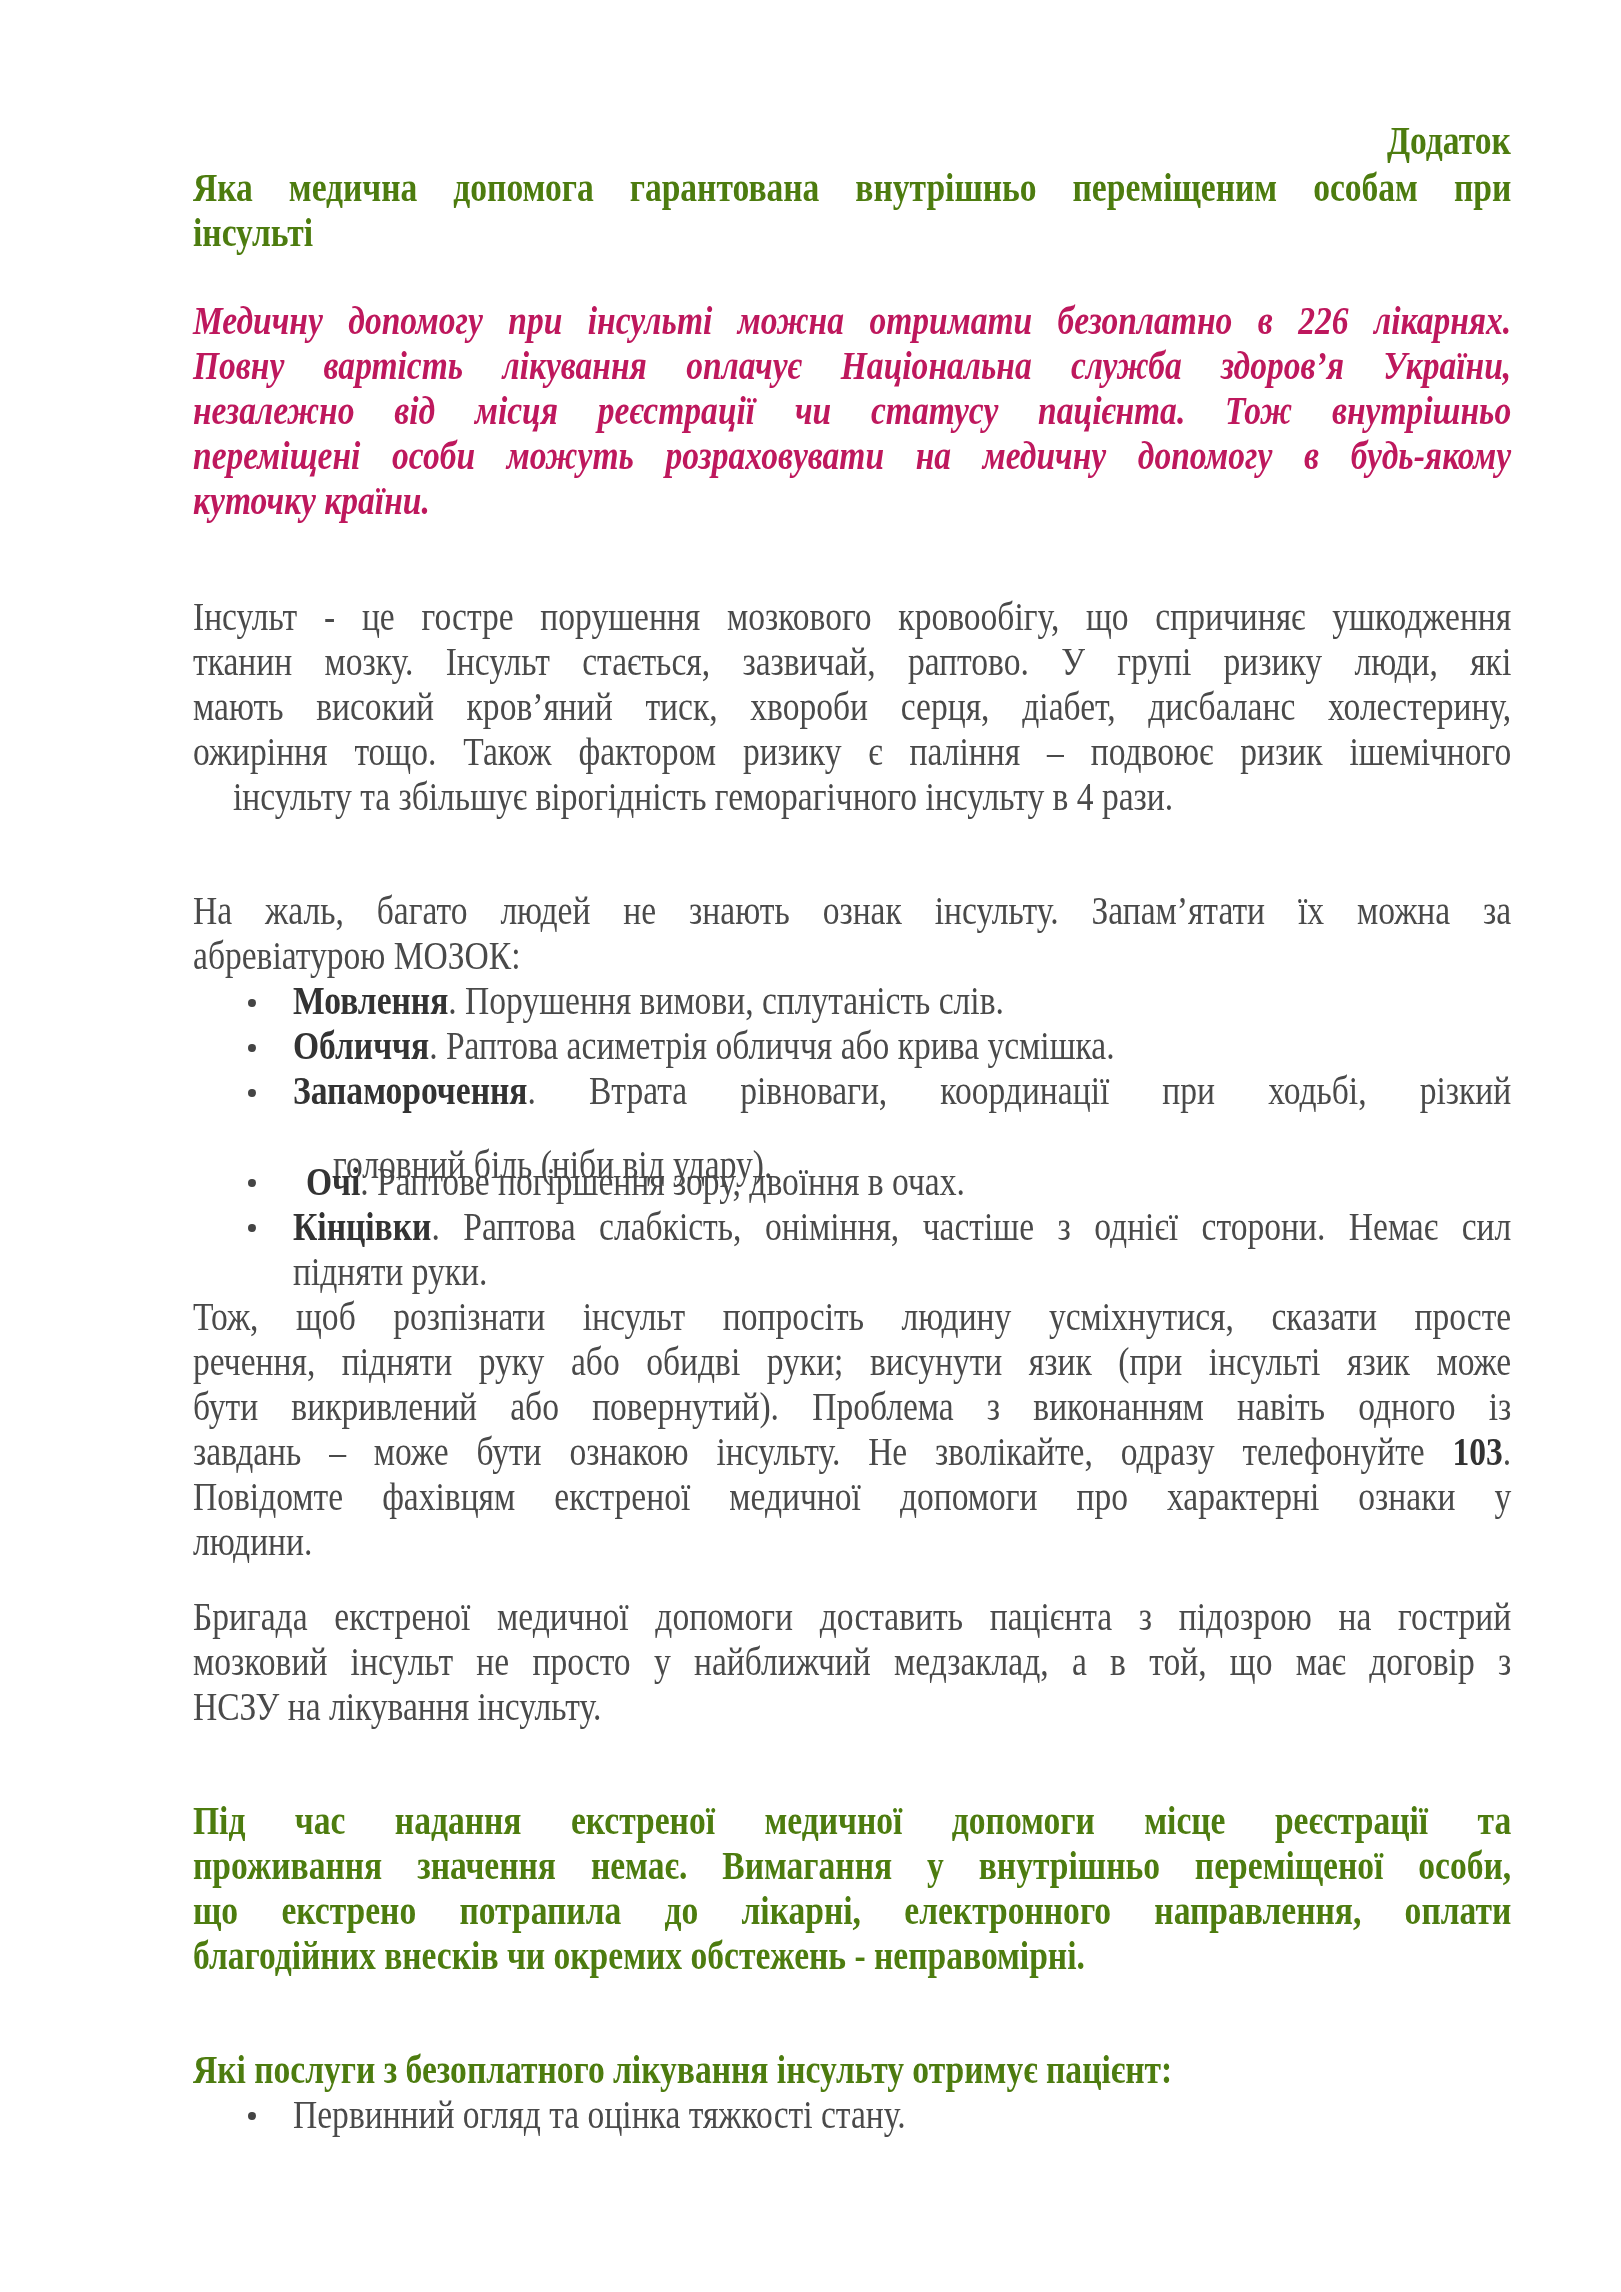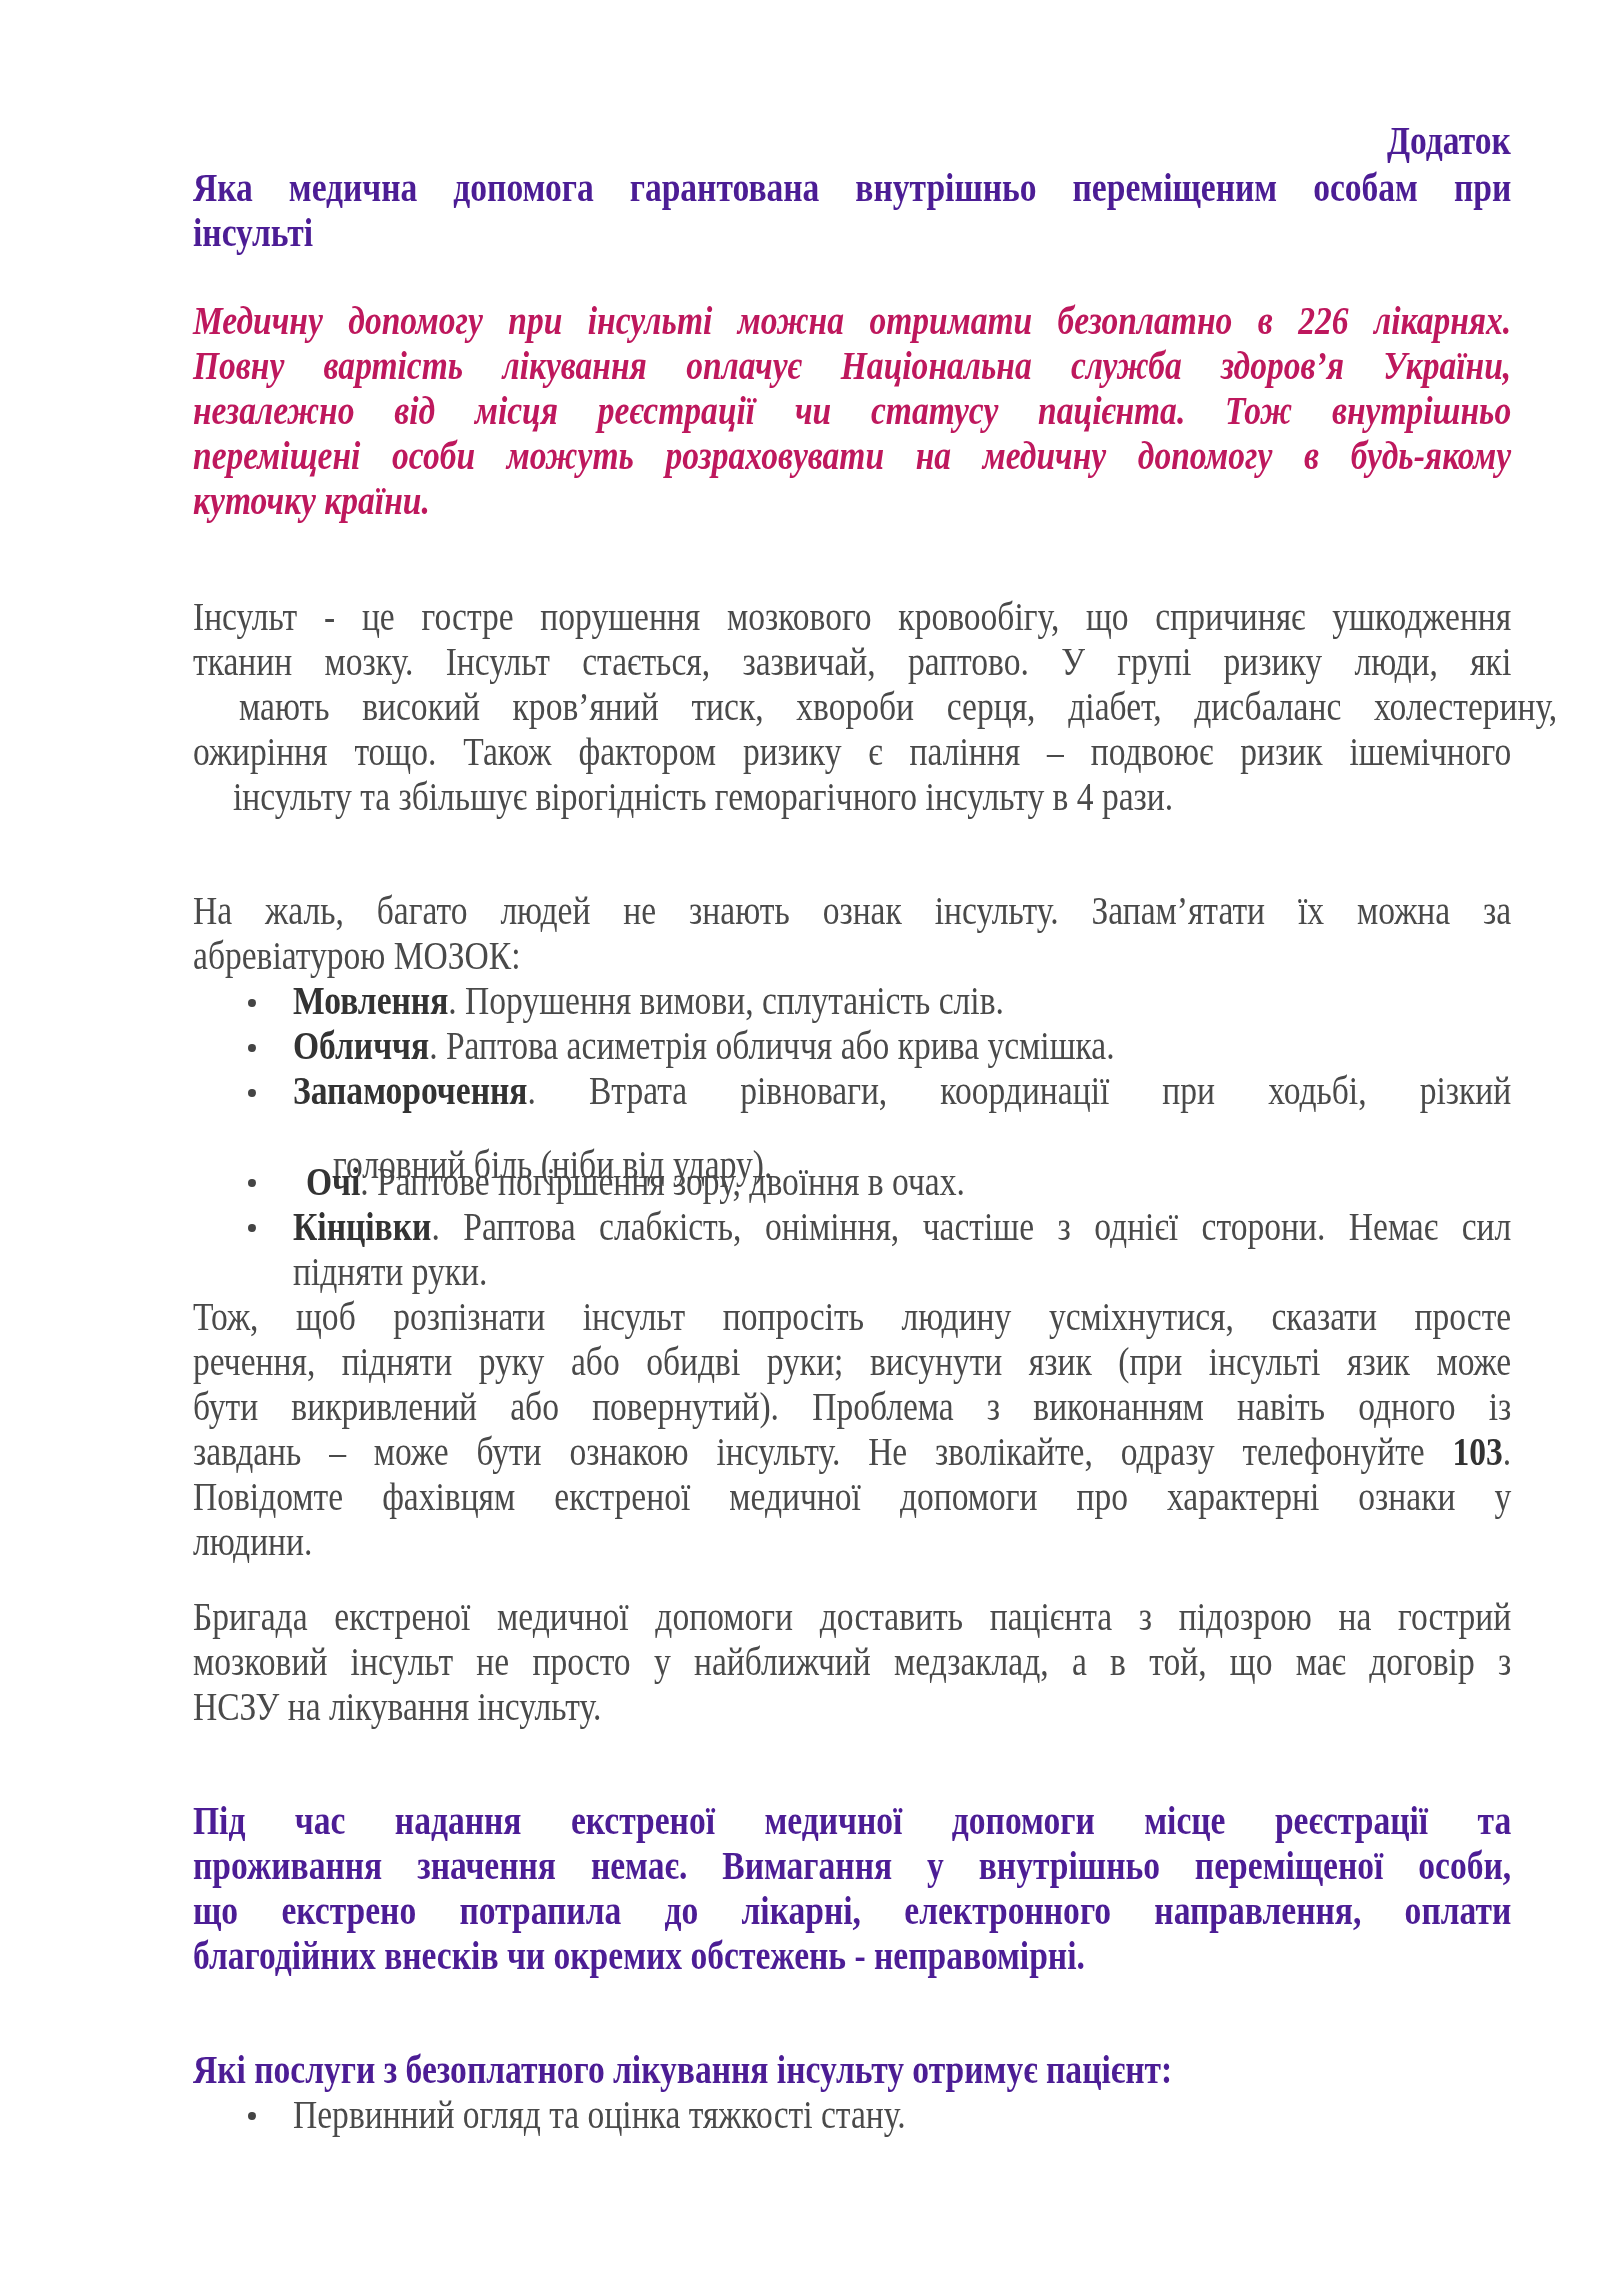--- a/index.html
+++ b/index.html
@@ -8,21 +8,21 @@
     position: absolute; left: 193px; top: 0; width: 1318px;
     font-family: "Liberation Serif", serif;
     color: #4a4a4a;
   }
   .line {
     position: absolute; left: 0; width: 1318px; white-space: nowrap;
     font-size: 39px; line-height: 45px; height: 45px;
   }
   .just { text-align: justify; text-align-last: justify; }
   .right { text-align: right; }
-  .b { font-weight: bold; color: #4c1d95; }
+  .b { font-weight: bold; color: #4d7c0f; }
   .bi { font-weight: bold; font-style: italic; color: #be185d; }
   .k { font-weight: bold; color: #333; }
   .bullet {
     position: absolute; left: 55px; width: 7.8px; height: 7.8px; border-radius: 50%;
     background: #444;
   }
   .ind { left: 100px; width: 1218px; }
   .sq { display: inline-block; transform: scaleX(0.86); transform-origin: left center; width: 116.3%; }
   .sqj { display: inline-block; transform: scaleX(0.86); transform-origin: left center; width: 116.3%; text-align: justify; text-align-last: justify; }
   .sqr { display: inline-block; transform: scaleX(0.86); transform-origin: right center; width: 116.3%; margin-left: -16.3%; text-align: right; }
@@ -47,21 +47,21 @@
     <div class="line just bi" style="top:298px;"><span class="sqj">Медичну допомогу при інсульті можна отримати безоплатно в 226 лікарнях.</span></div>
     <div class="line just bi" style="top:343px;"><span class="sqj">Повну вартість лікування оплачує Національна служба здоров’я України,</span></div>
     <div class="line just bi" style="top:388px;"><span class="sqj">незалежно від місця реєстрації чи статусу пацієнта. Тож внутрішньо</span></div>
     <div class="line just bi" style="top:433px;"><span class="sqj">переміщені особи можуть розраховувати на медичну допомогу в будь-якому</span></div>
     <div class="line bi" style="top:478px;"><span class="sq">куточку країни.</span></div>
   </div>
 
   <div>
     <div class="line just" style="top:594px;"><span class="sqj">Інсульт - це гостре порушення мозкового кровообігу, що спричиняє ушкодження</span></div>
     <div class="line just" style="top:639px;"><span class="sqj">тканин мозку. Інсульт стається, зазвичай, раптово. У групі ризику люди, які</span></div>
-    <div class="line just" style="top:684px;margin-left:46px;"><span class="sqj">мають високий кров’яний тиск, хвороби серця, діабет, дисбаланс холестерину,</span></div>
+    <div class="line just" style="top:684px;"><span class="sqj">мають високий кров’яний тиск, хвороби серця, діабет, дисбаланс холестерину,</span></div>
     <div class="line just" style="top:729px;"><span class="sqj">ожиріння тощо. Також фактором ризику є паління – подвоює ризик ішемічного</span></div>
     <div class="line" style="top:774px;margin-left:40px;"><span class="sq">інсульту та збільшує вірогідність геморагічного інсульту в 4 рази.</span></div>
   </div>
 
   <div>
     <div class="line just" style="top:888px;"><span class="sqj">На жаль, багато людей не знають ознак інсульту. Запам’ятати їх можна за</span></div>
     <div class="line" style="top:933px;"><span class="sq">абревіатурою МОЗОК:</span></div>
   </div>
 
   <div>

